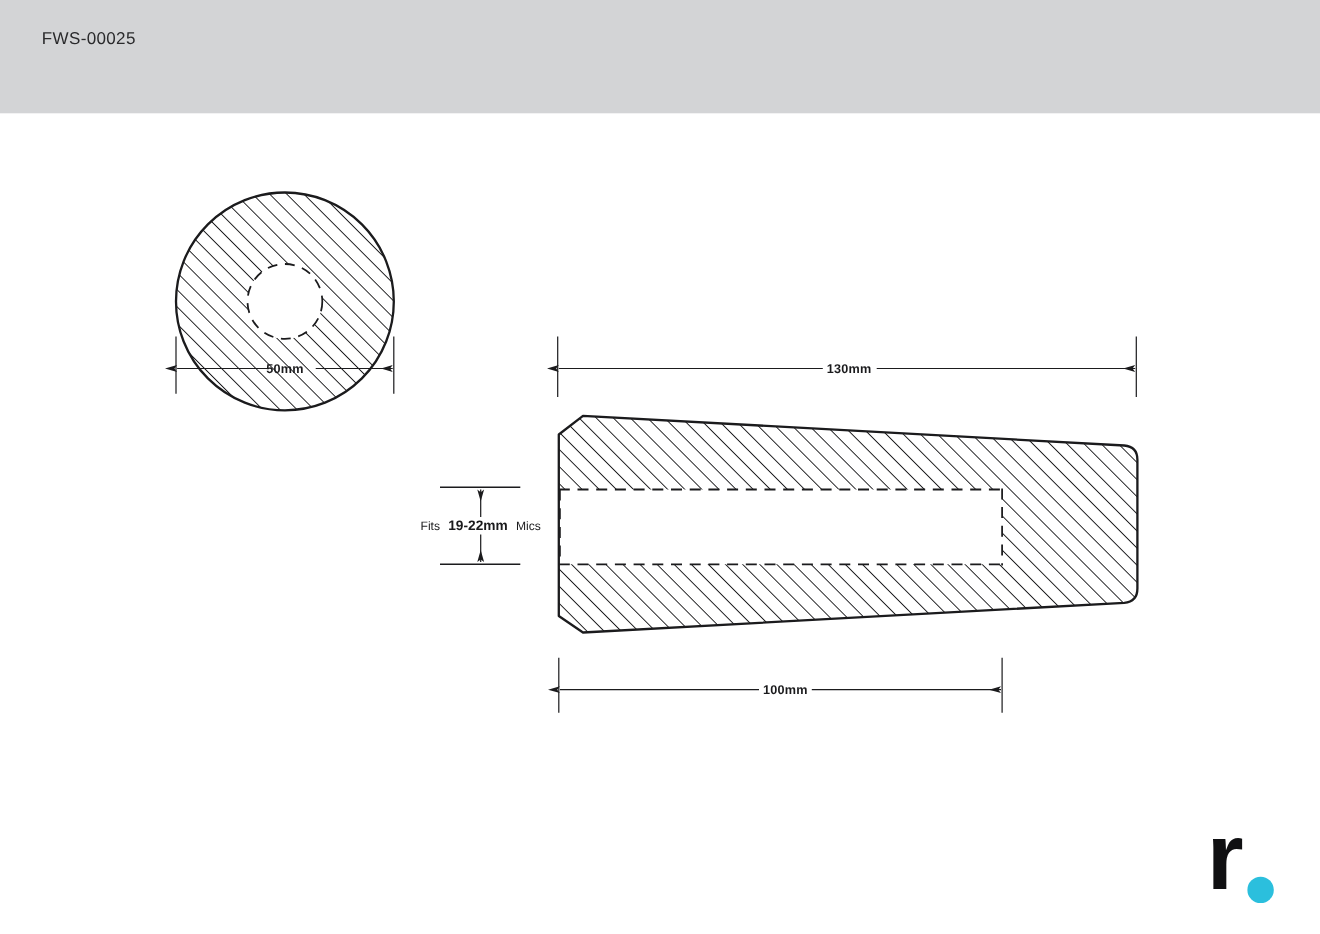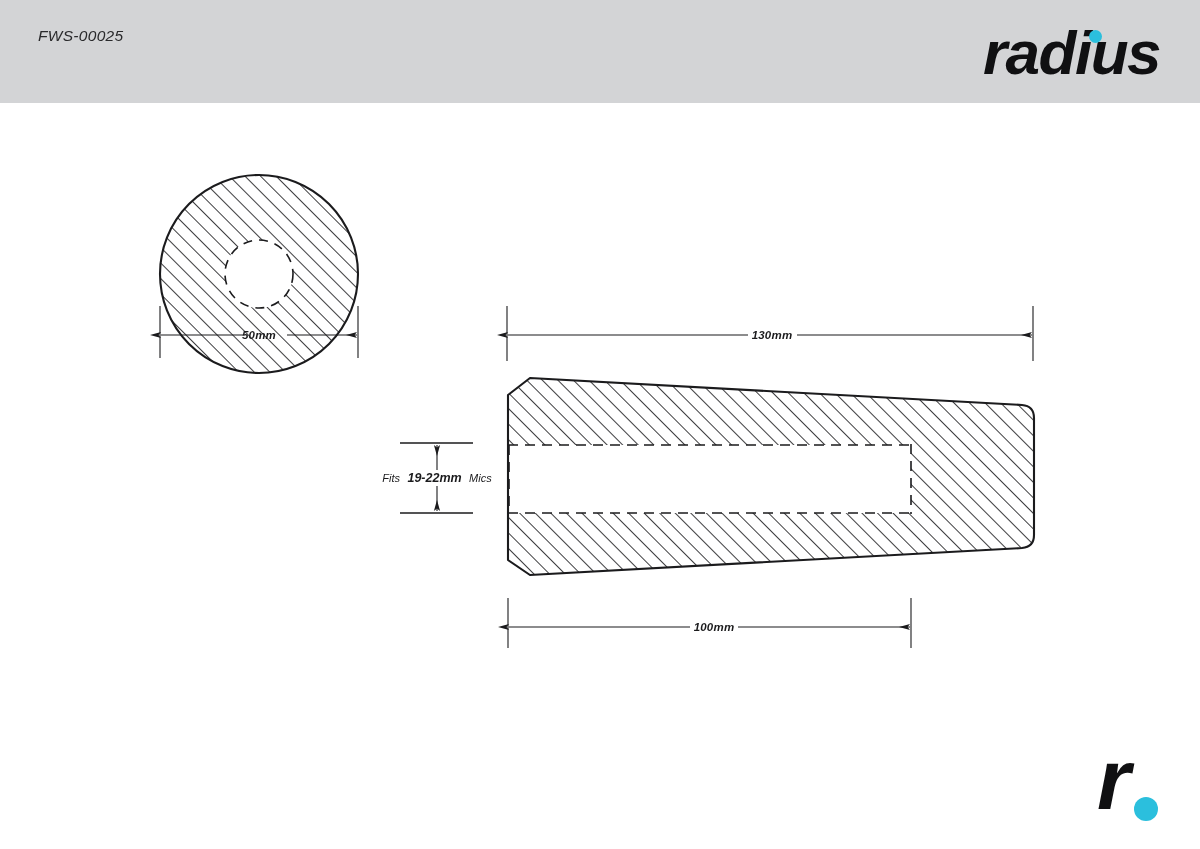--- a/index.html
+++ b/index.html
@@ -12,21 +12,20 @@
     height: 849px;
     overflow: hidden;
     font-family: "Liberation Sans", sans-serif;
     color: #231f20;
   }
   .page {
     position: relative;
     width: 1036px;
     height: 849px;
     background: #ffffff;
-    font-style: italic;
   }
   
   .header-band {
     position: absolute;
     left: 0; top: 0;
     width: 1200px;
     height: 103px;
     background: #d3d4d6;
   }
   .header-sku {
@@ -134,24 +133,20 @@
   }
 </style>
 </head>
 <body>
 
 <div class="page">
 
   <div class="header-band">
     <div class="header-sku">FWS-00025</div>
 
-    <div class="brand-logo">
-      <div class="brand-wordmark">radius</div>
-      <div class="brand-dot"></div>
-    </div>
   </div>
 
   <div class="drawing">
     <svg width="1200" height="746" viewBox="0 0 1200 746">
       <defs>
 
         <pattern id="hatch45" width="11" height="11" patternUnits="userSpaceOnUse" patternTransform="rotate(-45 0 0)">
           <line x1="0" y1="0" x2="0" y2="11" stroke="#1b1b1d" stroke-width="1.7"></line>
         </pattern>
 

